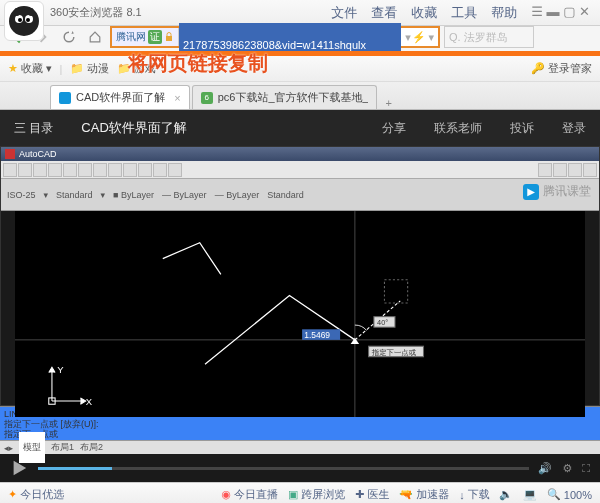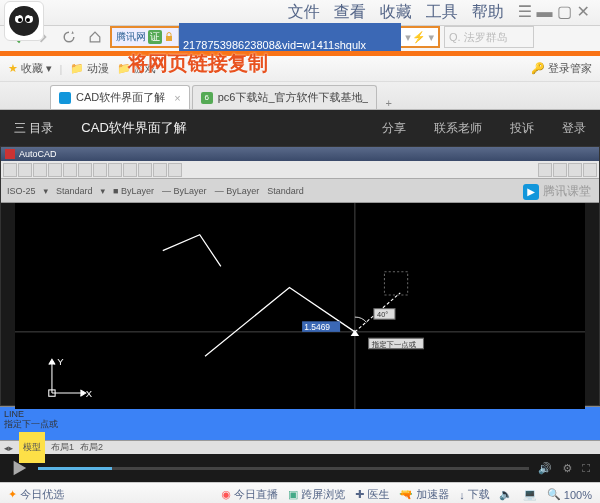--- a/index.html
+++ b/index.html
@@ -2,21 +2,21 @@
 <html><head>
 <meta charset="utf-8">
 <style>
 *{margin:0;padding:0;box-sizing:border-box;font-family:"Microsoft YaHei",Arial,sans-serif}
 body{width:600px;height:503px;overflow:hidden;background:#fff;font-size:11px}
 .titlebar{height:26px;background:linear-gradient(#f9f9f9,#efefef);display:flex;align-items:center;padding:0 4px;border-bottom:1px solid #d0d0d0}
 .avatar{width:40px;height:40px;border-radius:6px;background:#fff;border:1px solid #ddd;display:flex;align-items:center;justify-content:center;margin-right:6px;position:relative;top:8px;z-index:10}
 .avatar svg{width:32px;height:32px}
 .ttext{color:#666;font-size:11px}
 .spacer{flex:1}
-.tmenu{display:flex;gap:2px;color:#568;font-size:16px}
+.tmenu{display:flex;gap:2px;color:#568;font-size:13px}
 .tmenu span{padding:2px 6px;cursor:pointer}
 .navrow{height:30px;background:#f5f5f5;display:flex;align-items:flex-start;padding:0 6px;gap:4px;border-bottom:5px solid #f97316;position:relative}
 .navbtn{width:22px;height:22px;display:flex;align-items:center;justify-content:center;color:#888;border-radius:3px}
 .urlbox{height:22px;border:2.5px solid #e88a2b;flex:1;display:flex;align-items:center;background:#fff;min-width:0;position:relative;max-width:330px}
 .sitebadge{background:#eef;padding:0 4px;color:#369;display:flex;align-items:center;gap:2px;height:100%;font-size:10px;border-right:1px solid #ccc;white-space:nowrap}
 .lock{width:10px;height:10px;color:#5a5}
 .urltext{background:#3b68b5;color:#fff;padding:14px 4px;flex:1;overflow:hidden;white-space:nowrap;font-size:11px;height:24px;line-height:16px}
 .urlicons{display:flex;gap:2px;padding:0 4px;color:#aaa}
 .searchbox{height:22px;border:1px solid #ccc;display:flex;align-items:center;padding:0 4px;gap:3px;color:#bbb;width:90px;font-size:11px}
 .annot{position:absolute;left:128px;top:24px;color:#e8521f;font-size:20px;font-weight:bold;z-index:20;text-shadow:0 0 2px #fff}
@@ -29,21 +29,21 @@
 .tabicon{width:12px;height:12px;border-radius:2px}
 .tclose{color:#aaa;margin-left:4px}
 .pagehead{height:36px;background:#262626;display:flex;align-items:center;padding:0 14px;gap:28px;color:#ddd;font-size:12px}
 .menuicon{color:#ddd;font-size:12px}
 .pgtitle{font-size:13px;color:#eee}
 .pglink{color:#bbb;font-size:12px;cursor:pointer}
 .cad{height:260px;background:#1a1a1a;position:relative;border:1px solid #333}
 .cadtitle{height:14px;background:linear-gradient(#5a6a8a,#3a4a6a);display:flex;align-items:center;padding:0 4px;color:#fff;font-size:9px}
 .cadtool{height:18px;background:#e8e8e8;border-bottom:1px solid #aaa;display:flex;align-items:center;padding:0 2px;gap:1px}
 .tb{width:14px;height:14px;background:#ddd;border:1px solid #bbb}
-.cadtool2{height:24px;background:#d5d5d5;border-bottom:1px solid #999;font-size:9px;display:flex;align-items:center;gap:8px;padding:0 6px;color:#555}
+.cadtool2{height:32px;background:#d5d5d5;border-bottom:1px solid #999;font-size:9px;display:flex;align-items:center;gap:8px;padding:0 6px;color:#555}
 .canvas{background:#000;position:relative;height:206px;margin:0 14px}
 .canvas svg{position:absolute;top:0;left:0}
 .mark360{position:absolute;right:8px;top:36px;color:#999;font-size:12px;display:flex;align-items:center;gap:4px}
 .mark360 .logo{width:16px;height:16px;border-radius:3px;background:#1296db;display:flex;align-items:center;justify-content:center;color:#fff;font-size:10px}
 .cmdwin{height:34px;background:#3b82f6;border-top:1px solid #888;font-size:9px;color:#333;padding:2px 4px;font-family:SimSun,monospace;line-height:10px}
 .cadbot{height:14px;background:#e0e0e0;border-top:1px solid #999;display:flex;font-size:9px;color:#555;align-items:center;padding:0 4px;gap:6px}
 .vidctrl{height:28px;background:#1a1a1a;display:flex;align-items:center;padding:0 10px;gap:10px;color:#888;font-size:11px}
 .play{width:18px;height:18px;color:#888}
 .prog{flex:1;height:3px;background:#444;position:relative}
 .prog::before{content:"";position:absolute;left:0;top:0;height:100%;width:15%;background:#5ab4e6}
@@ -59,20 +59,21 @@
     <svg viewBox="0 0 32 32">
         <circle cx="16" cy="16" r="15" fill="#222"></circle>
         <circle cx="11" cy="14" r="4" fill="#fff"></circle>
         <circle cx="21" cy="14" r="4" fill="#fff"></circle>
         <circle cx="12" cy="15" r="2" fill="#000"></circle>
         <circle cx="20" cy="15" r="2" fill="#000"></circle>
         <ellipse cx="9" cy="7" rx="3" ry="4" fill="#222"></ellipse>
         <ellipse cx="23" cy="7" rx="3" ry="4" fill="#222"></ellipse>
       </svg>
   </div>
+  <span class="ttext">360安全浏览器 8.1</span>
   <div class="spacer"></div>
   <div class="tmenu">
     <span>文件</span>
     <span>查看</span>
     <span>收藏</span>
     <span>工具</span>
     <span>帮助</span>
     <span style="color:#888">☰ ▬ ▢ ✕</span>
   </div>
 </div>
@@ -213,25 +214,26 @@
     </svg>
   </div>
   <div class="mark360">
       <span class="logo">▶</span>
       <span>腾讯课堂</span>
     </div>
 </div>
 
 <div class="cmdwin">
   <div>LINE</div>
+  <div>指定下一点或 [放弃(U)]:</div>
   <div>指定下一点或</div>
 </div>
 <div class="cadbot">
   <span>◂▸</span>
-    <span style="background:#fde047;padding:9px 4px">模型</span>
+    <span style="background:#ffffff;padding:9px 4px">模型</span>
     <span>布局1</span>
     <span>布局2</span>
 </div>
 
 <div class="vidctrl">
   <svg class="play" viewBox="0 0 10 10">
       <path d="M2 1v8l7-4z" fill="#aaa"></path>
     </svg>
   <div class="prog"></div>
   <span>🔊</span>

